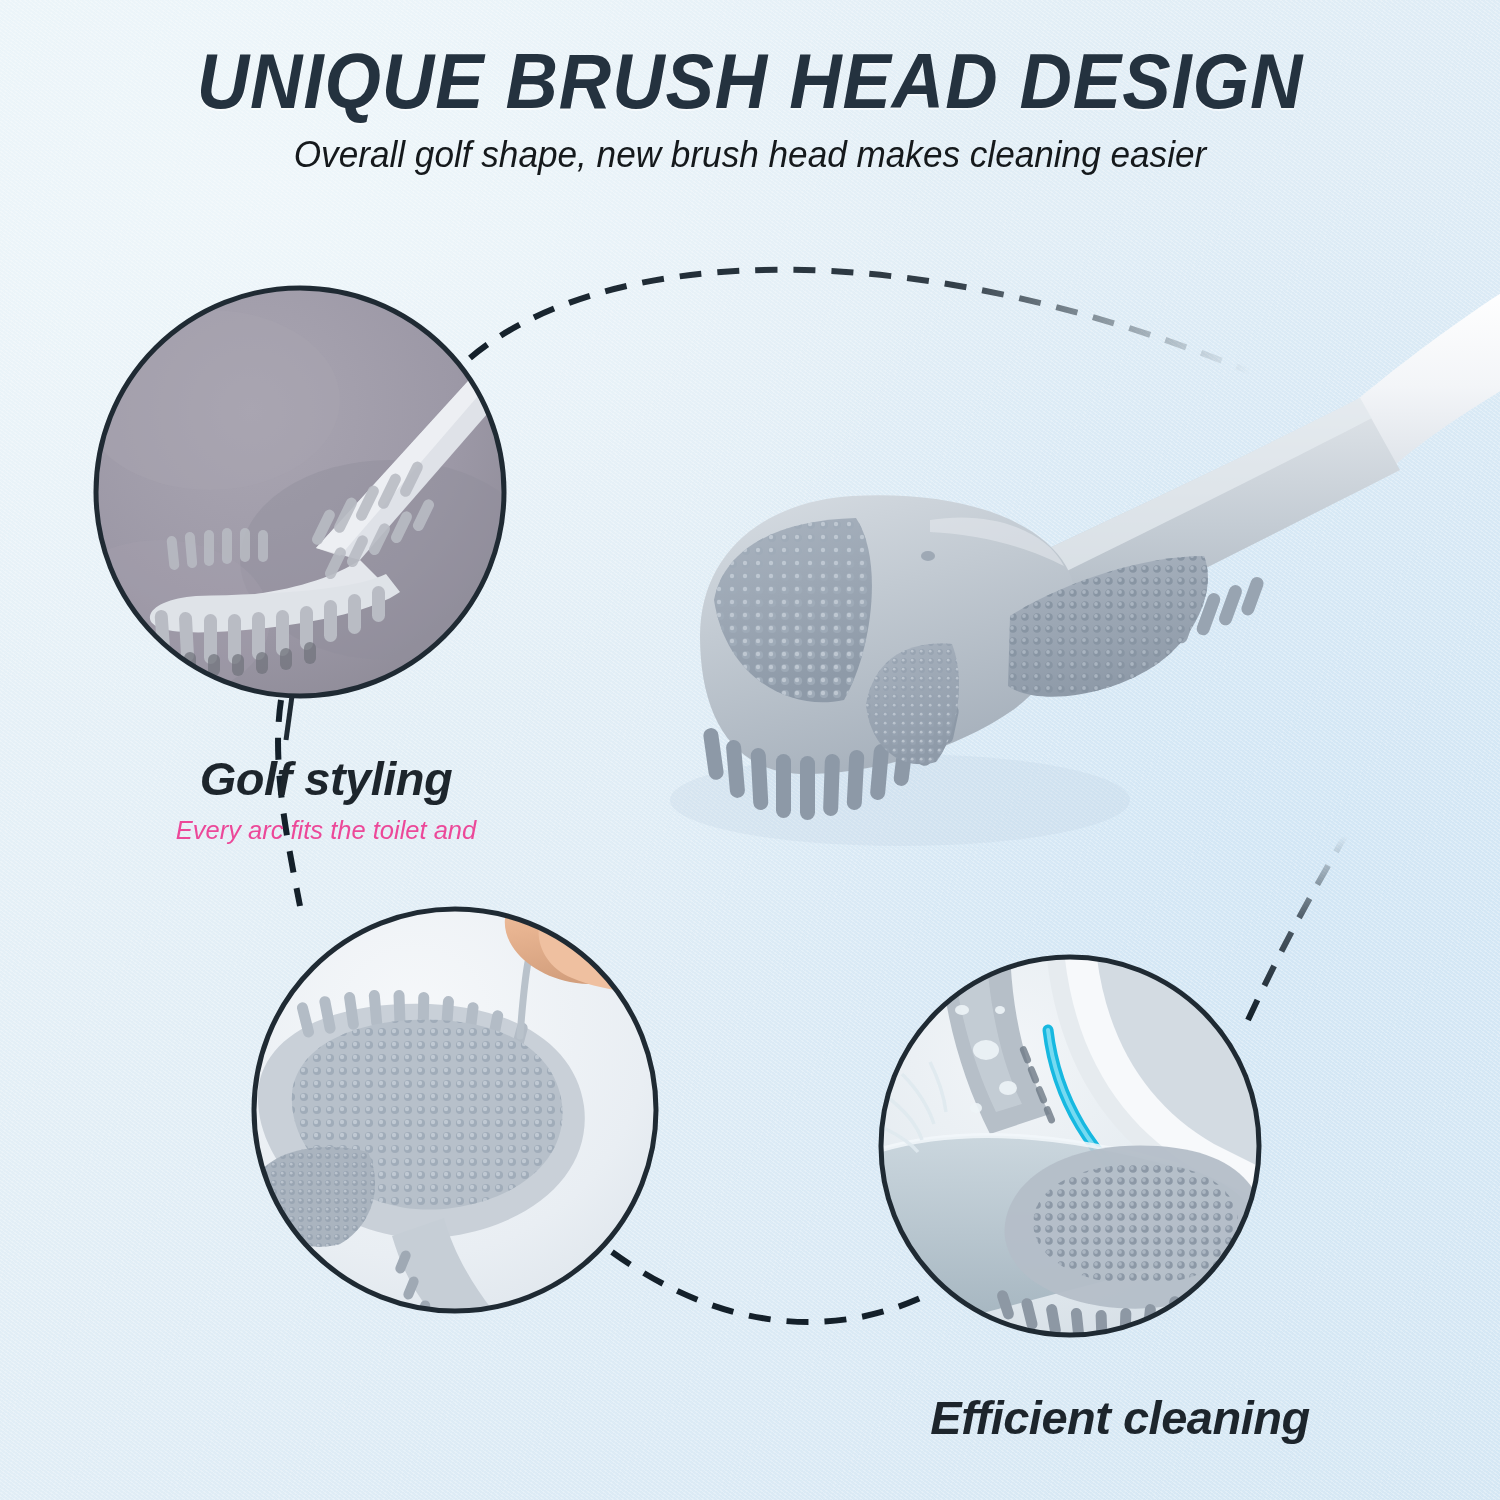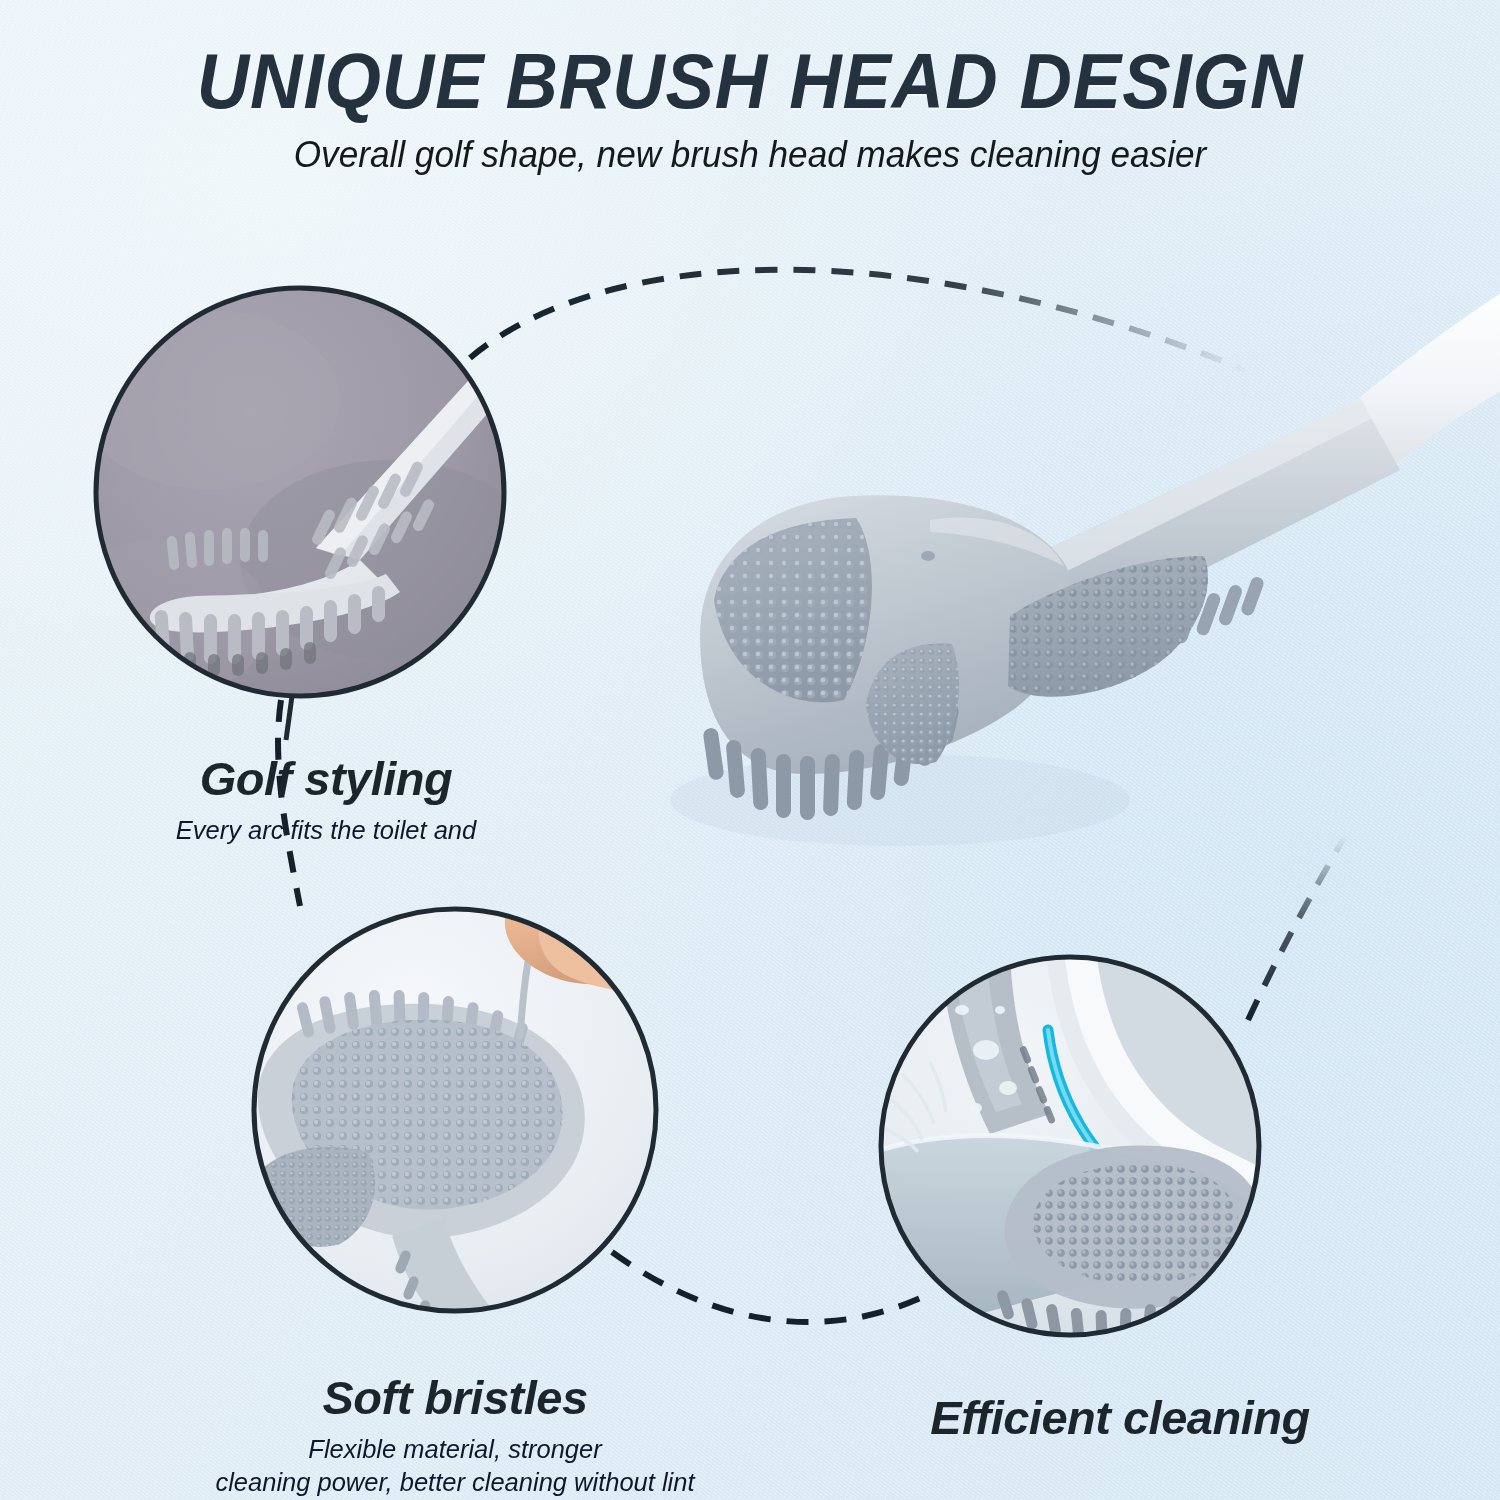--- a/index.html
+++ b/index.html
@@ -37,21 +37,21 @@
     white-space:nowrap;
   }
 
   
   .feat{position:absolute; text-align:center;}
   .feat .head{
     font-weight:700; font-size:47px; color:#1d252c; letter-spacing:-.5px;
     line-height:1.1; white-space:nowrap;
   }
   .feat .desc{
-    margin-top:9px; font-size:25.5px; color:#0f172a; line-height:1.30;
+    margin-top:9px; font-size:25.5px; color:#ec4899; line-height:1.30;
     white-space:nowrap;
   }
   #feat-golf{ left:56px;  top:736px; width:540px;margin-top:17px; }
   #feat-soft{ left:175px; top:1372px; width:560px; }
   #feat-eff { left:860px; top:1392px; width:520px; }
 </style>
 </head>
 <body>
 
 <div class="stage">
@@ -403,25 +403,18 @@
     </g>
   </svg>
 
   <div class="feat" id="feat-golf">
     <div class="head">Golf styling</div>
     <div class="desc">
       <div>Every arc fits the toilet and</div>
     </div>
   </div>
 
-  <div class="feat" id="feat-soft">
-    <div class="head">Soft bristles</div>
-    <div class="desc">
-      <div>Flexible material, stronger</div>
-      <div>cleaning power, better cleaning without lint</div>
-    </div>
-  </div>
 
   <div class="feat" id="feat-eff">
     <div class="head">Efficient cleaning</div>
   </div>
 
 </div>
 
 </body></html>

